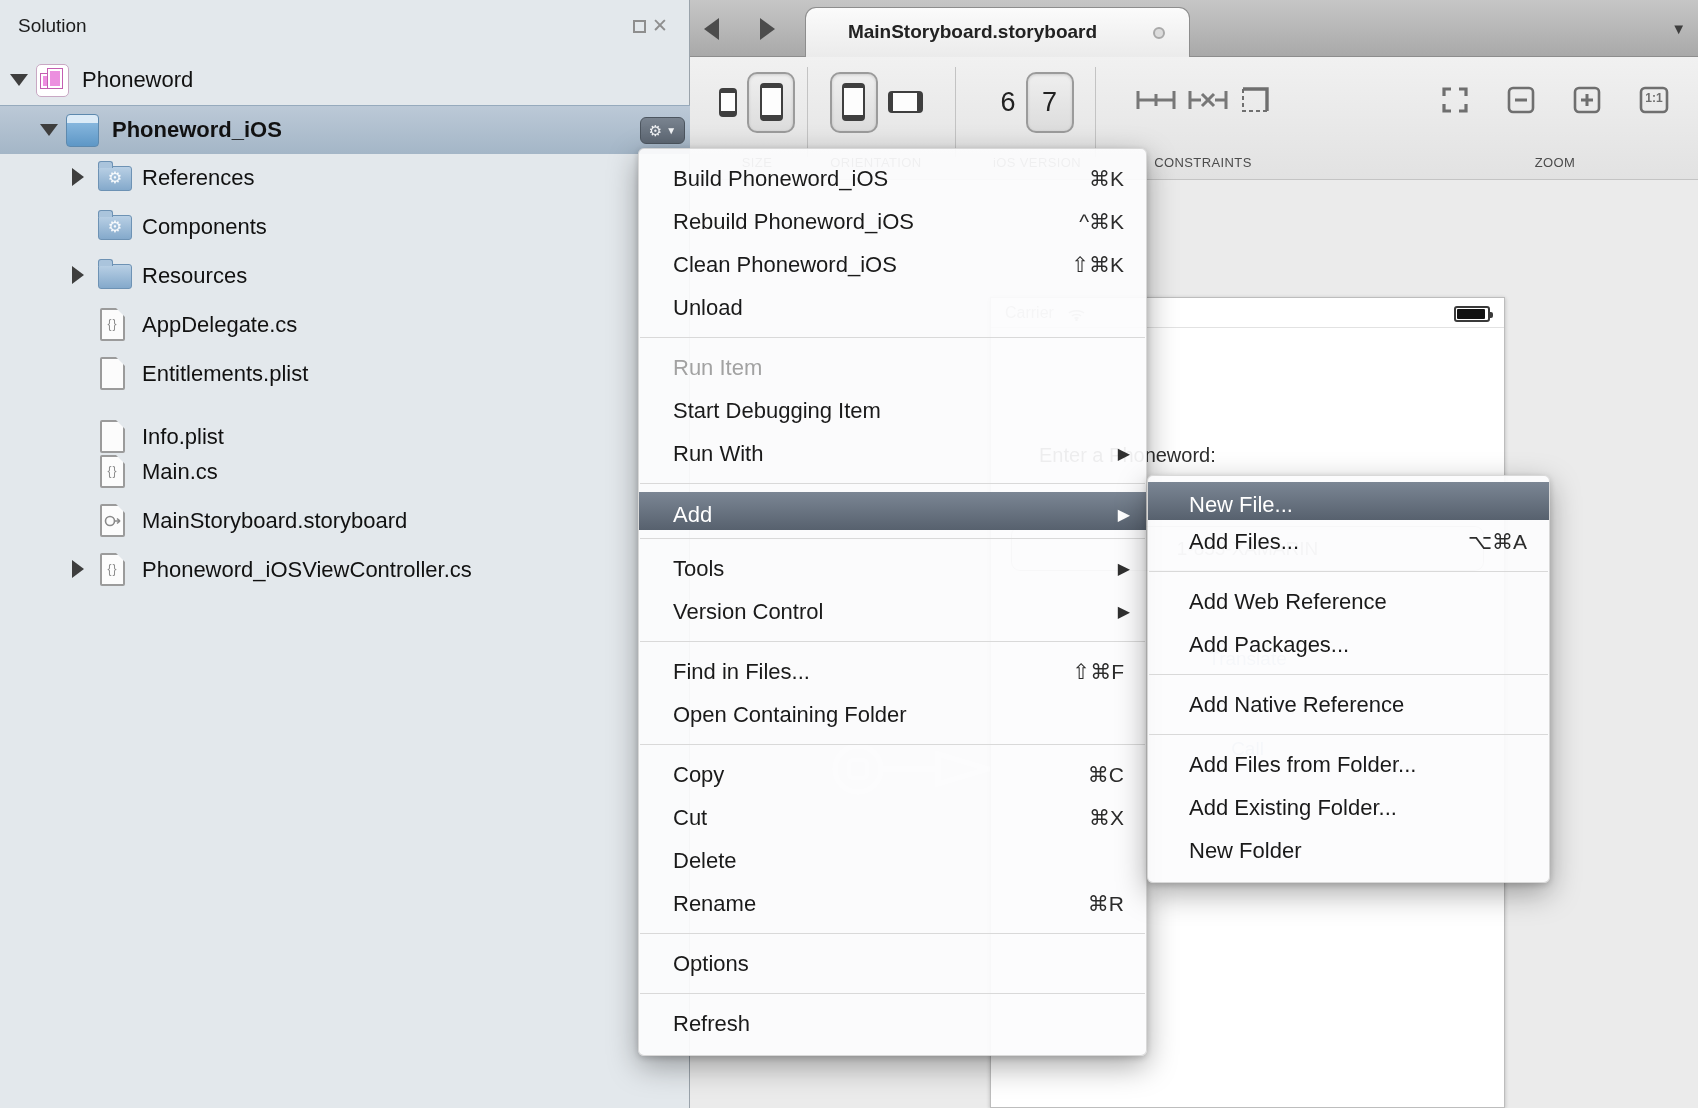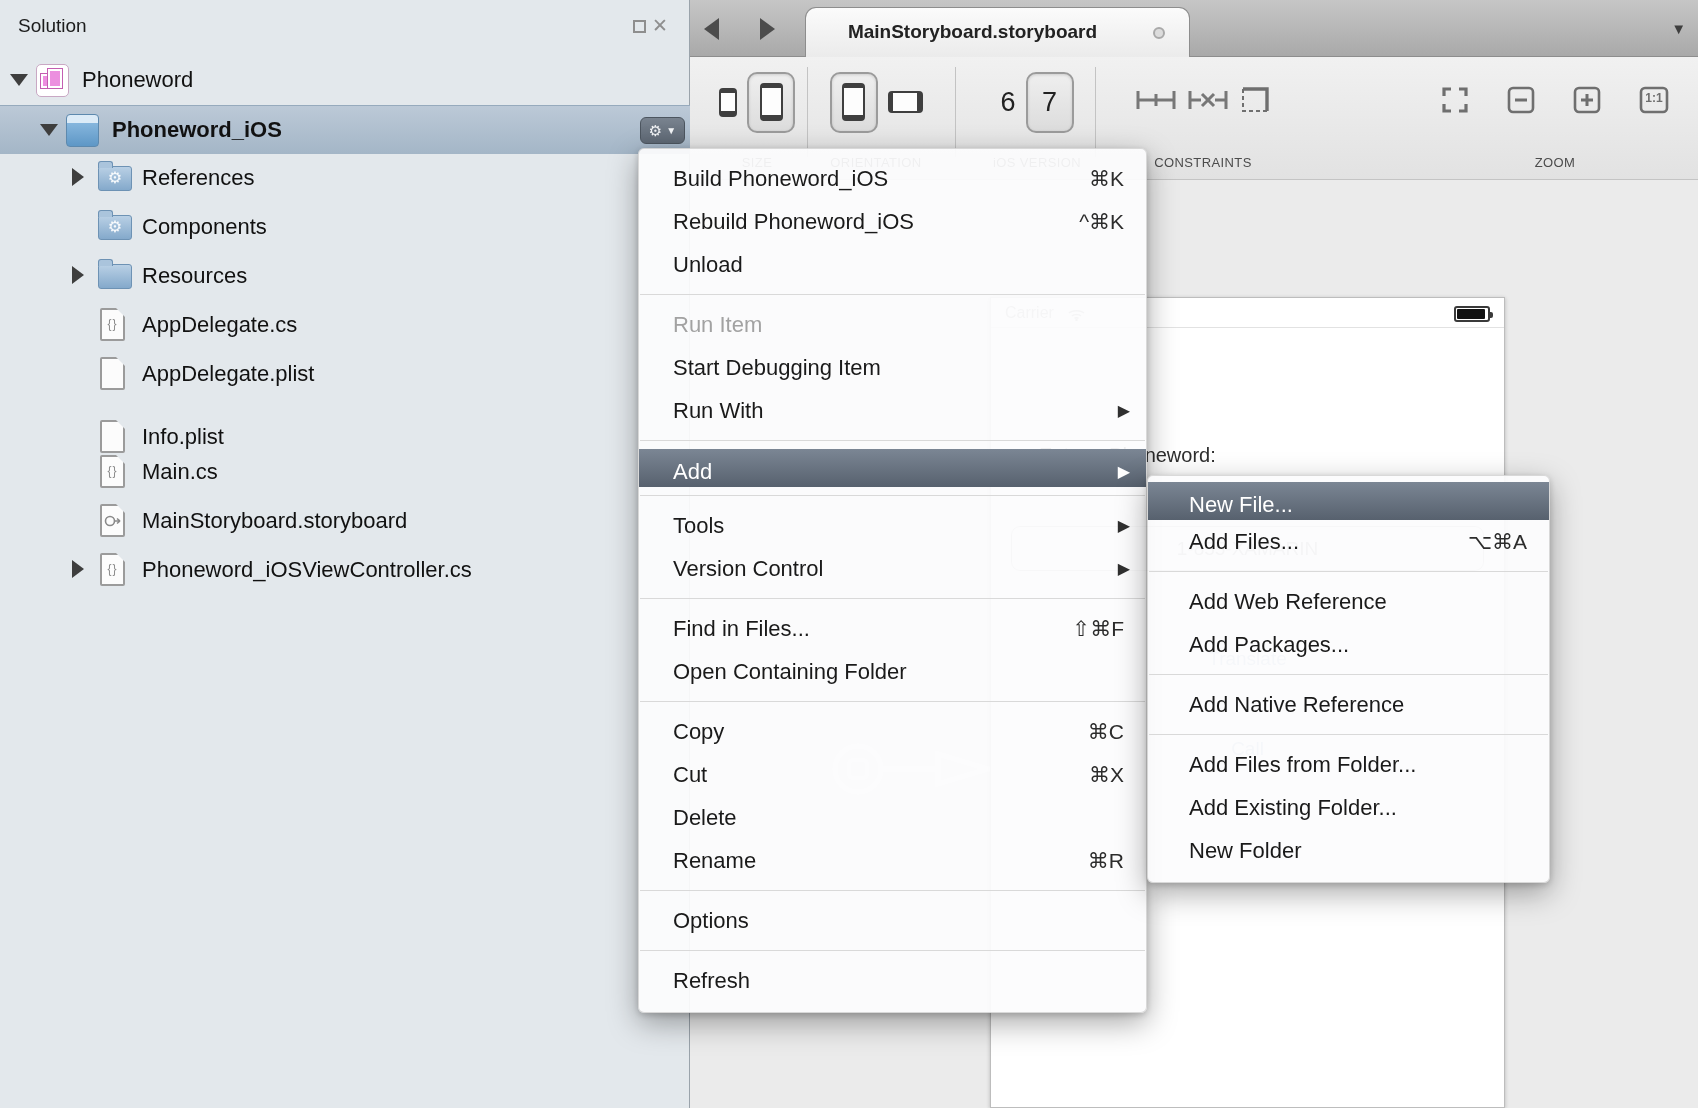--- a/index.html
+++ b/index.html
@@ -179,21 +179,21 @@
 
   <div class="trow" style="top:301px">
     <span class="page-ic" style="left:100px">
         <span class="glyph">{}</span>
       </span>
     <span class="tlabel" style="left:142px">AppDelegate.cs</span>
   </div>
 
   <div class="trow" style="top:350px">
     <span class="page-ic" style="left:100px"></span>
-    <span class="tlabel" style="left:142px">AppDelegate.plist</span>
+    <span class="tlabel" style="left:142px">Entitlements.plist</span>
   </div>
 
   <div class="trow" style="top:413px">
     <span class="page-ic" style="left:100px"></span>
     <span class="tlabel" style="left:142px">Info.plist</span>
   </div>
 
   <div class="trow" style="top:448px">
     <span class="page-ic" style="left:100px">
         <span class="glyph">{}</span>
@@ -347,20 +347,21 @@
     <span class="prompt">Enter a Phoneword:</span>
     <div class="pfield">1-855-XAMARIN</div>
     <div class="pbtn b1">Translate</div>
     <div class="pbtn b2">Call</div>
   </div>
 </div>
 
 <div class="menu mainmenu">
   <div class="mi"><span>Build Phoneword_iOS</span><span class="sc">⌘K</span></div>
   <div class="mi"><span>Rebuild Phoneword_iOS</span><span class="sc">^⌘K</span></div>
+  <div class="mi"><span>Clean Phoneword_iOS</span><span class="sc">⇧⌘K</span></div>
   <div class="mi"><span>Unload</span></div>
   <div class="msep"></div>
   <div class="mi disabled"><span>Run Item</span></div>
   <div class="mi"><span>Start Debugging Item</span></div>
   <div class="mi"><span>Run With</span><span class="sub-arrow">▶</span></div>
   <div class="msep"></div>
   <div class="mi hl"><span>Add</span><span class="sub-arrow">▶</span></div>
   <div class="msep"></div>
   <div class="mi"><span>Tools</span><span class="sub-arrow">▶</span></div>
   <div class="mi"><span>Version Control</span><span class="sub-arrow">▶</span></div>

